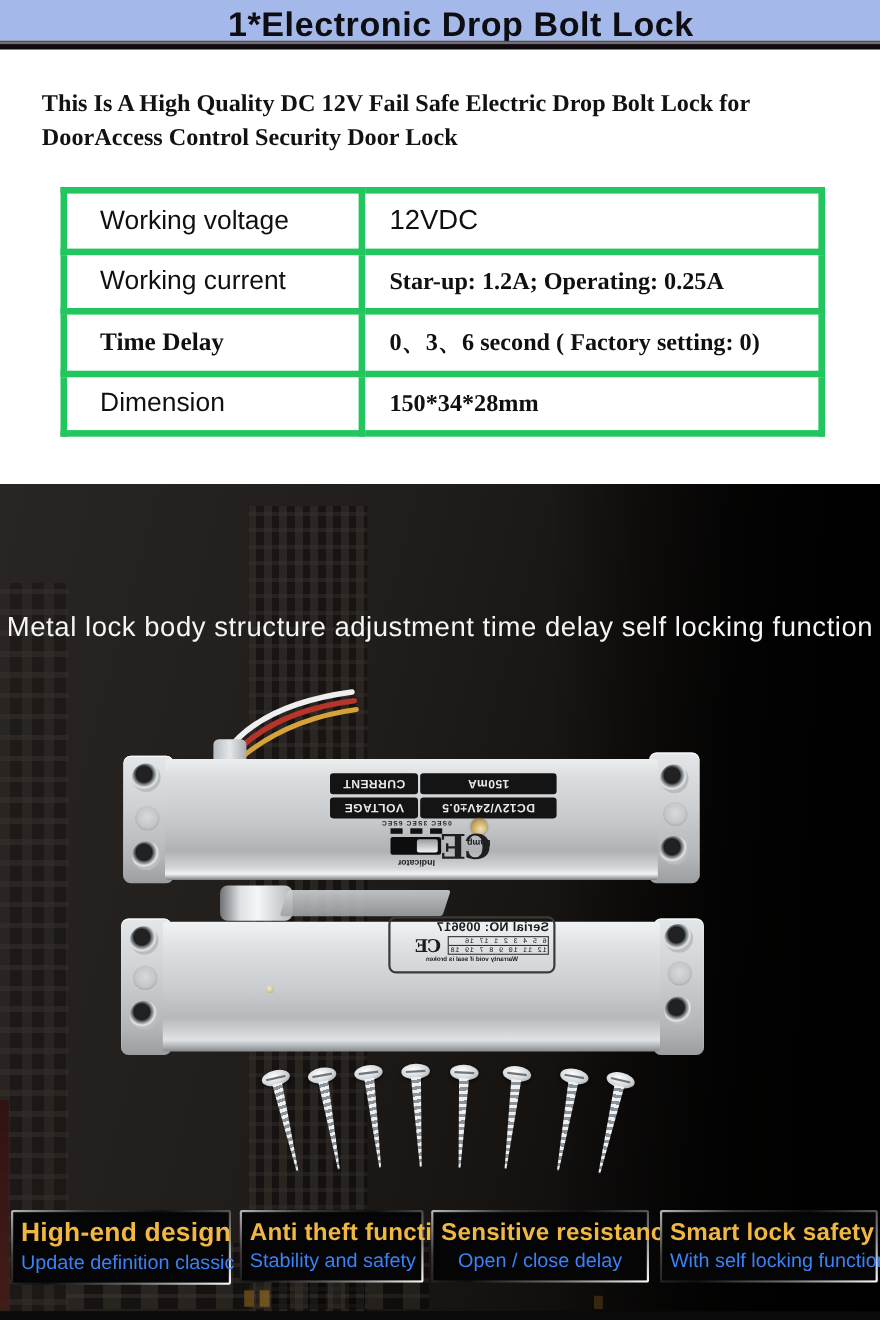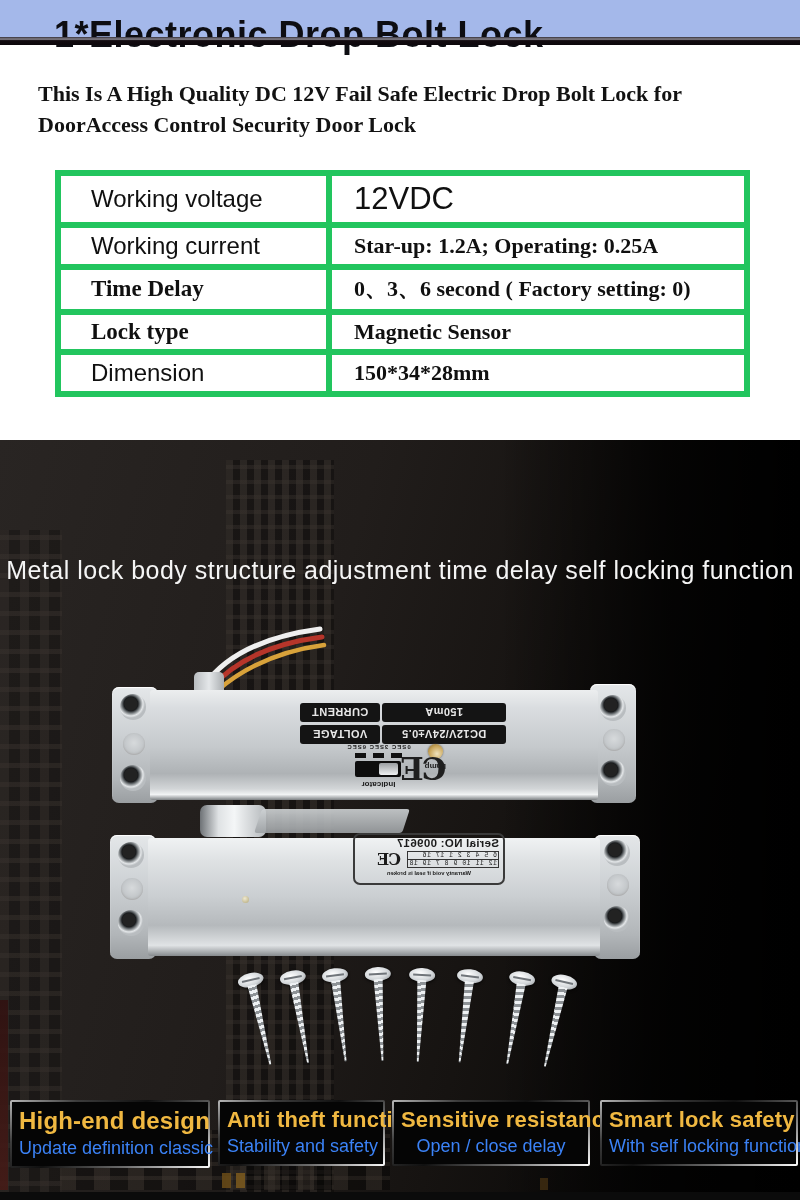--- a/index.html
+++ b/index.html
@@ -1,38 +1,38 @@
 <!DOCTYPE html>
 <html><head>
 <meta charset="utf-8">
 <style>
   html,body{margin:0;padding:0;background:#fff;}
   .page{position:relative;width:800px;height:1200px;overflow:hidden;background:#fff;
         font-family:"Liberation Sans",sans-serif;}
 
   
   .titlebar{position:absolute;left:0;top:0;width:800px;height:37px;background:#a4b8ea;}
-  .titlebar h1{margin:16px;padding:1px 0 0 38px;font-size:36px;line-height:36px;font-weight:700;color:#0d0d12;
-               font-family:"Liberation Sans",sans-serif;letter-spacing:.5px;}
+  .titlebar h1{margin:4px;padding:1px 0 0 38px;font-size:31px;line-height:36px;font-weight:700;color:#0d0d12;
+               font-family:"Liberation Sans",sans-serif;letter-spacing:.5px;text-align:center;}
   .title-underline{position:absolute;left:0;top:37px;width:800px;height:8px;
                background:linear-gradient(180deg,#35313a 0%,#8a878f 28%,#120b10 45%,#0c070b 100%);}
 
   
   .intro{position:absolute;left:38px;top:56px;width:730px;font-family:"Liberation Serif",serif;
          font-weight:700;font-size:22px;line-height:31px;color:#121212;}
 
   
   table.spec{position:absolute;left:55px;top:170px;width:695px;height:227px;border-collapse:collapse;}
   table.spec td{border:6px solid #22c55e;color:#101010;vertical-align:middle;}
   table.spec{border:3px solid #141414;}
   td.c1{width:234px;padding-left:30px;}
   td.c2{padding-left:22px;}
   .f-sans{font-family:"Liberation Sans",sans-serif;font-size:24px;}
   .f-serif{font-family:"Liberation Serif",serif;font-weight:700;font-size:23px;}
-  .v-sans{font-family:"Liberation Sans",sans-serif;font-size:31px;}
+  .v-sans{font-family:"Liberation Sans",sans-serif;font-size:25px;}
   .v-serif{font-family:"Liberation Serif",serif;font-weight:700;font-size:22px;}
 
   
   .hero{position:absolute;left:0;top:440px;width:800px;height:760px;overflow:hidden;
         background:linear-gradient(105deg,#292523 0%,#211d1b 38%,#161311 62%,#0a0908 82%,#050505 100%);}
   .bldg{position:absolute;pointer-events:none;}
   .bldg-center{left:226px;top:20px;width:108px;height:740px;opacity:.55;
         background:repeating-linear-gradient(90deg,rgba(78,70,62,.55) 0 7px,rgba(0,0,0,0) 7px 14px),
                    repeating-linear-gradient(0deg,rgba(0,0,0,.55) 0 11px,rgba(60,54,48,.25) 11px 15px);}
   .bldg-left{left:0;top:90px;width:62px;height:670px;opacity:.5;
@@ -153,24 +153,20 @@
     </tr>
     <tr>
       <td class="c1 f-sans">Working current</td>
       <td class="c2 v-serif">Star-up: 1.2A; Operating: 0.25A</td>
     </tr>
     <tr>
       <td class="c1 f-serif">Time Delay</td>
       <td class="c2 v-serif">0、3、6  second ( Factory setting: 0)</td>
     </tr>
     <tr>
-      <td class="c1 f-serif">Lock type</td>
-      <td class="c2 v-serif">Magnetic Sensor</td>
-    </tr>
-    <tr>
       <td class="c1 f-sans">Dimension</td>
       <td class="c2 v-serif">150*34*28mm</td>
     </tr>
   </tbody>
     </table>
 
   <div class="hero">
     <div class="bldg bldg-center"></div>
     <div class="bldg bldg-left"></div>
     <div class="bldg bldg-low"></div>

